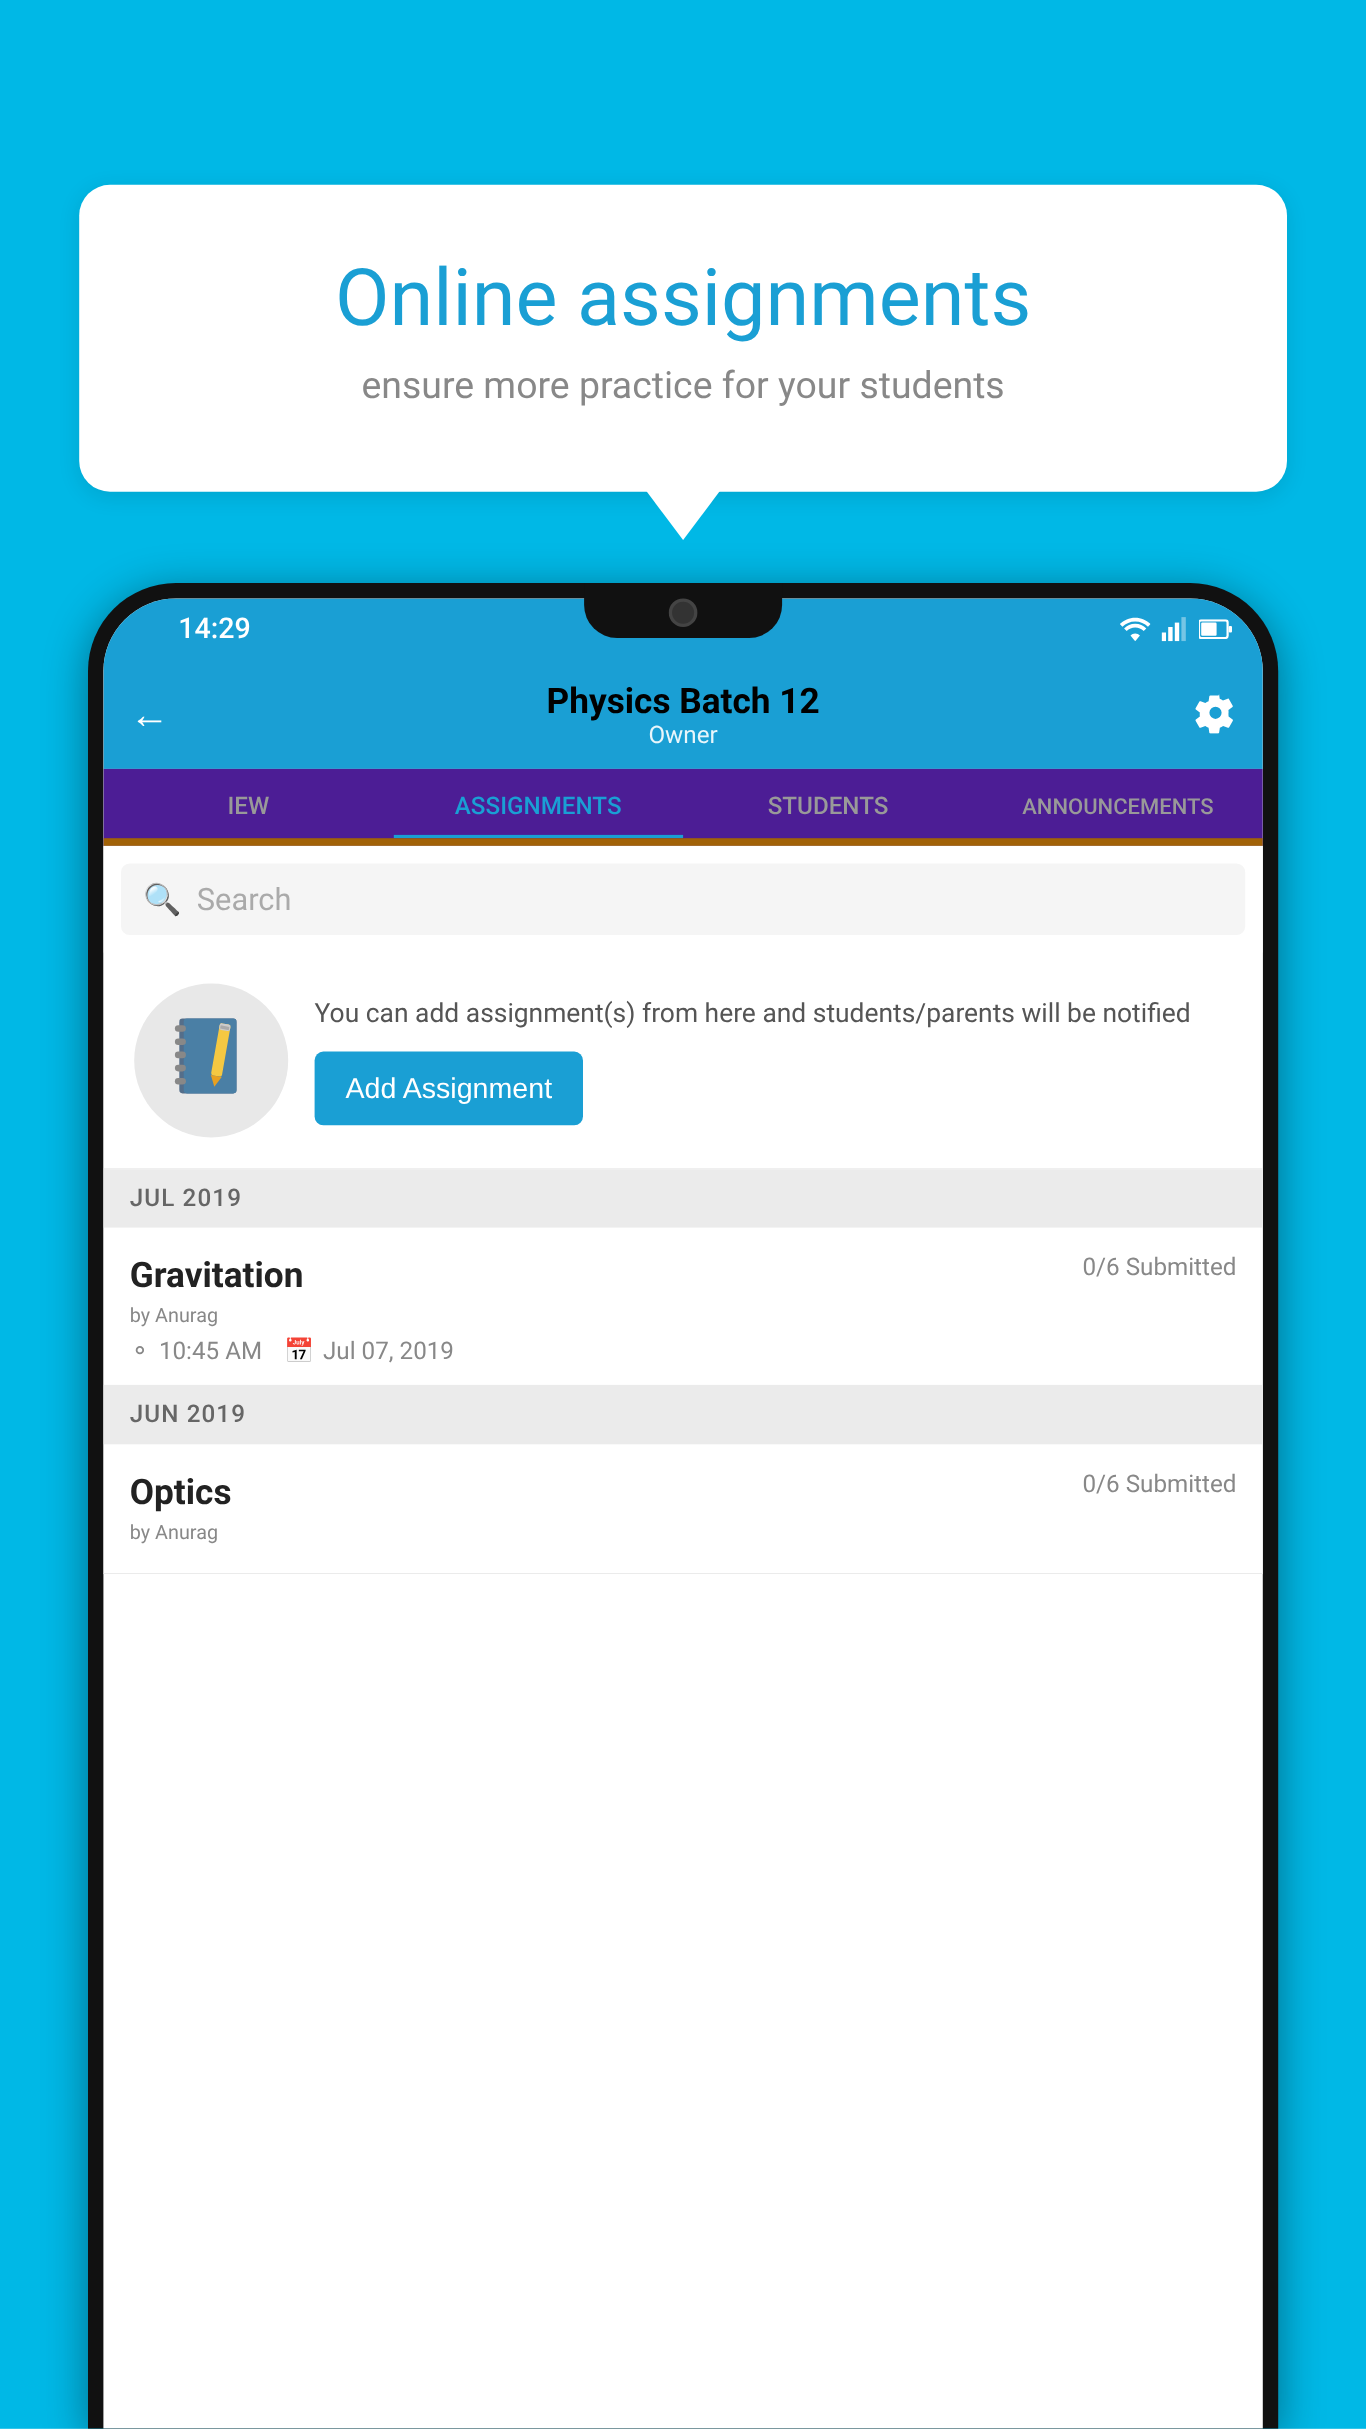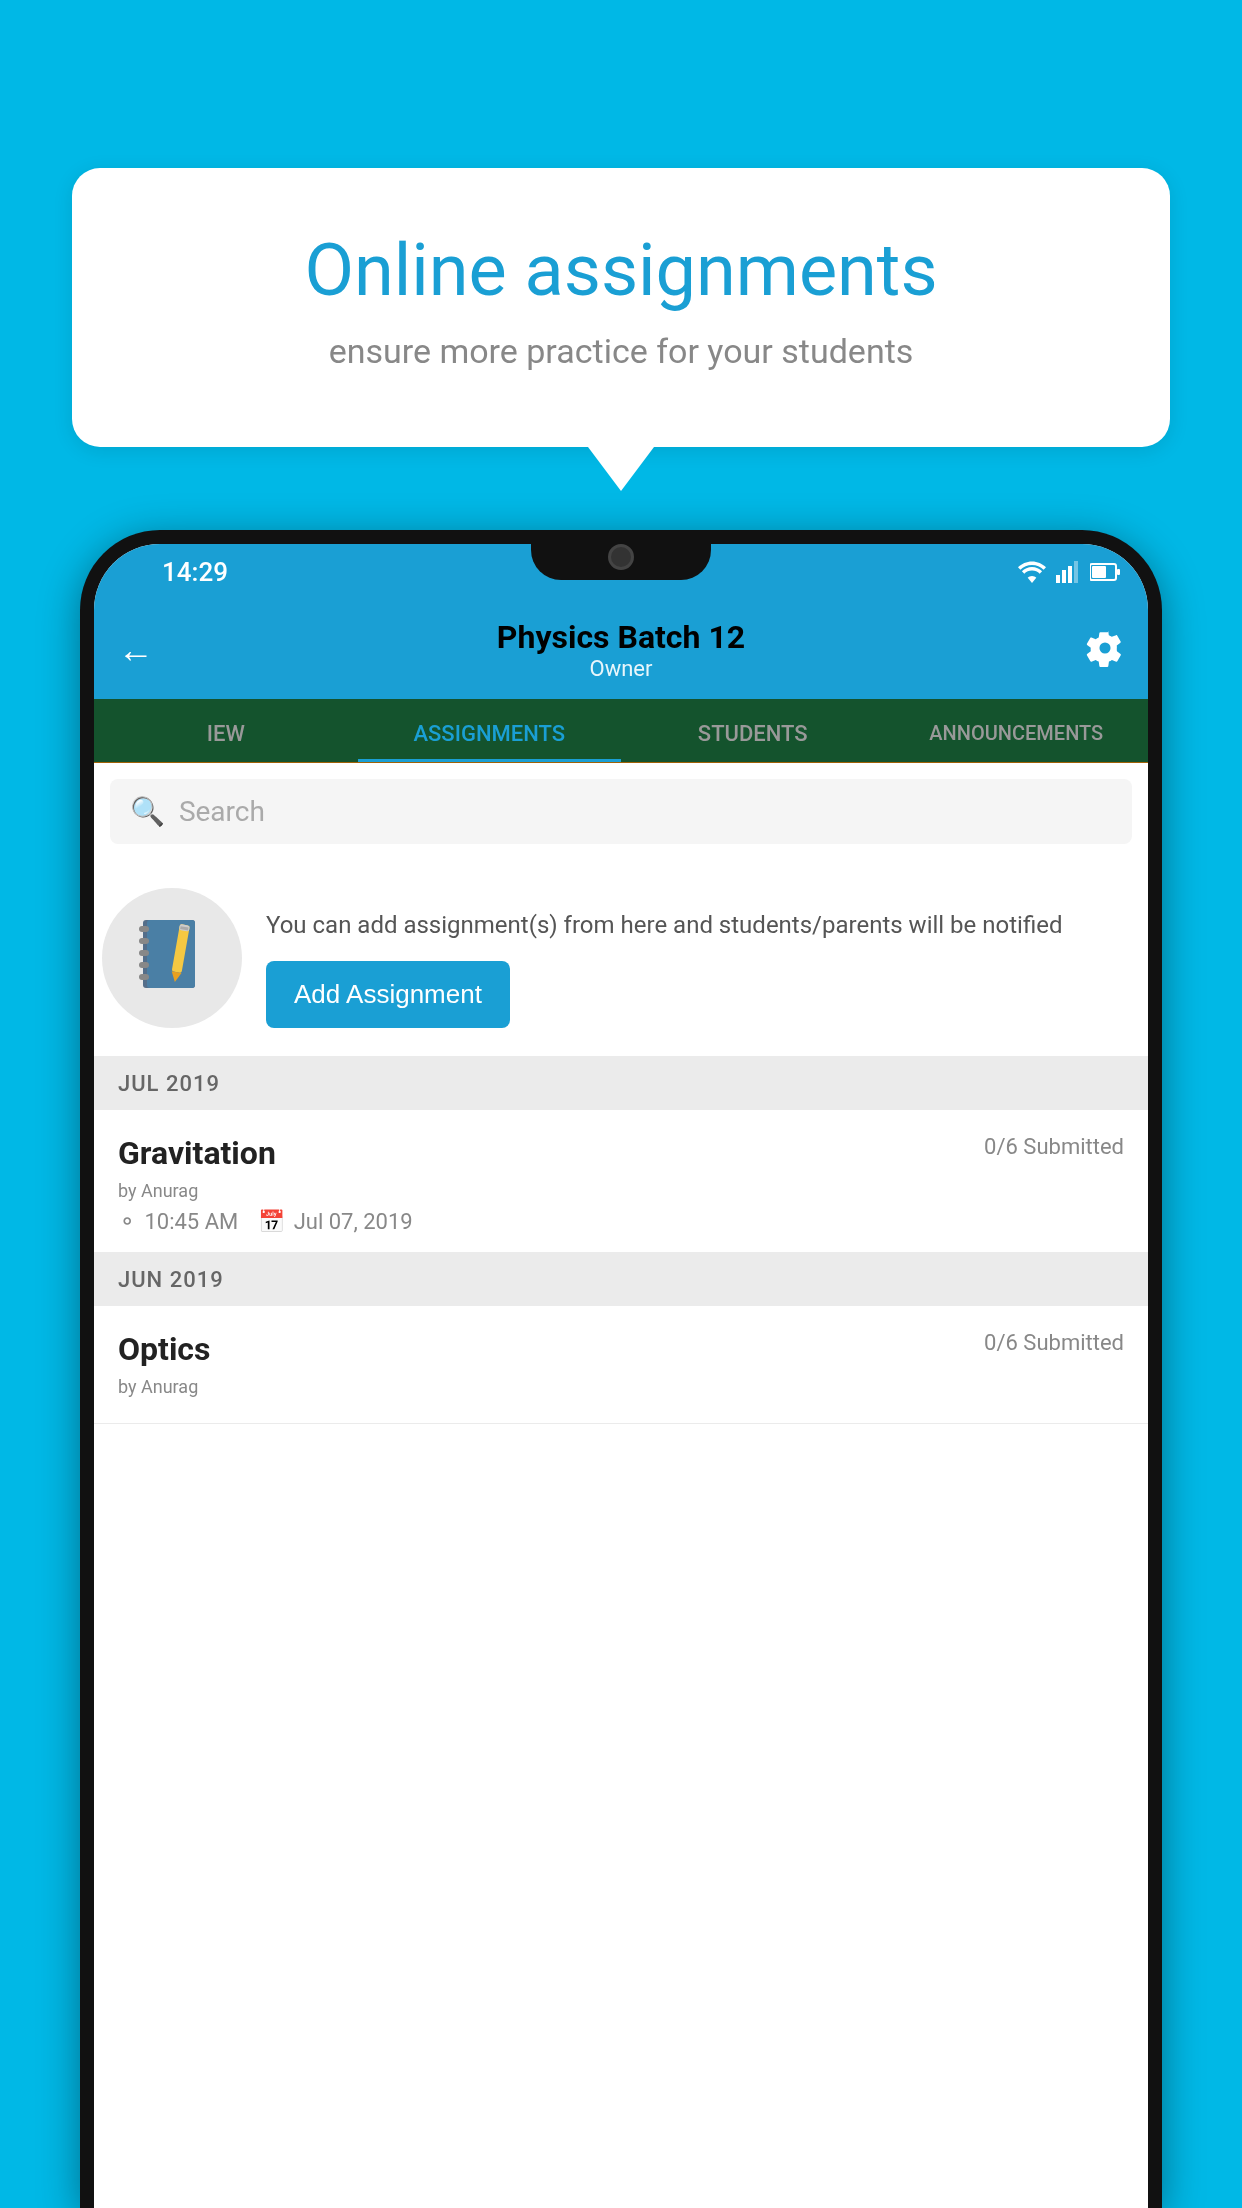--- a/index.html
+++ b/index.html
@@ -153,23 +153,23 @@
       text-align: right;
     }
     .settings-icon svg {
       width: 38px;
       height: 38px;
       fill: white;
     }
 
     
     .tabs-bar {
-      background: #14532d;
-      display: flex;
-      border-bottom: 1px solid #a16207;
+      background: #4c1d95;
+      display: flex;
+      border-bottom: 7px solid #a16207;
       overflow: hidden;
     }
     .tab-item {
       flex: 1;
       text-align: center;
       padding: 22px 8px 16px;
       font-size: 22px;
       font-weight: 500;
       color: #999;
       position: relative;
@@ -214,22 +214,22 @@
       font-size: 28px;
     }
     .search-placeholder {
       color: #aaa;
       font-size: 28px;
     }
 
     
     .promo-section {
       display: flex;
-      align-items: flex-end;
-      padding: 28px 8px;
+      align-items: center;
+      padding: 28px 28px;
       gap: 24px;
       border-bottom: 1px solid #ebebeb;
     }
     .promo-icon-wrap {
       width: 140px;
       height: 140px;
       background: #e8e8e8;
       border-radius: 50%;
       display: flex;
       align-items: center;

